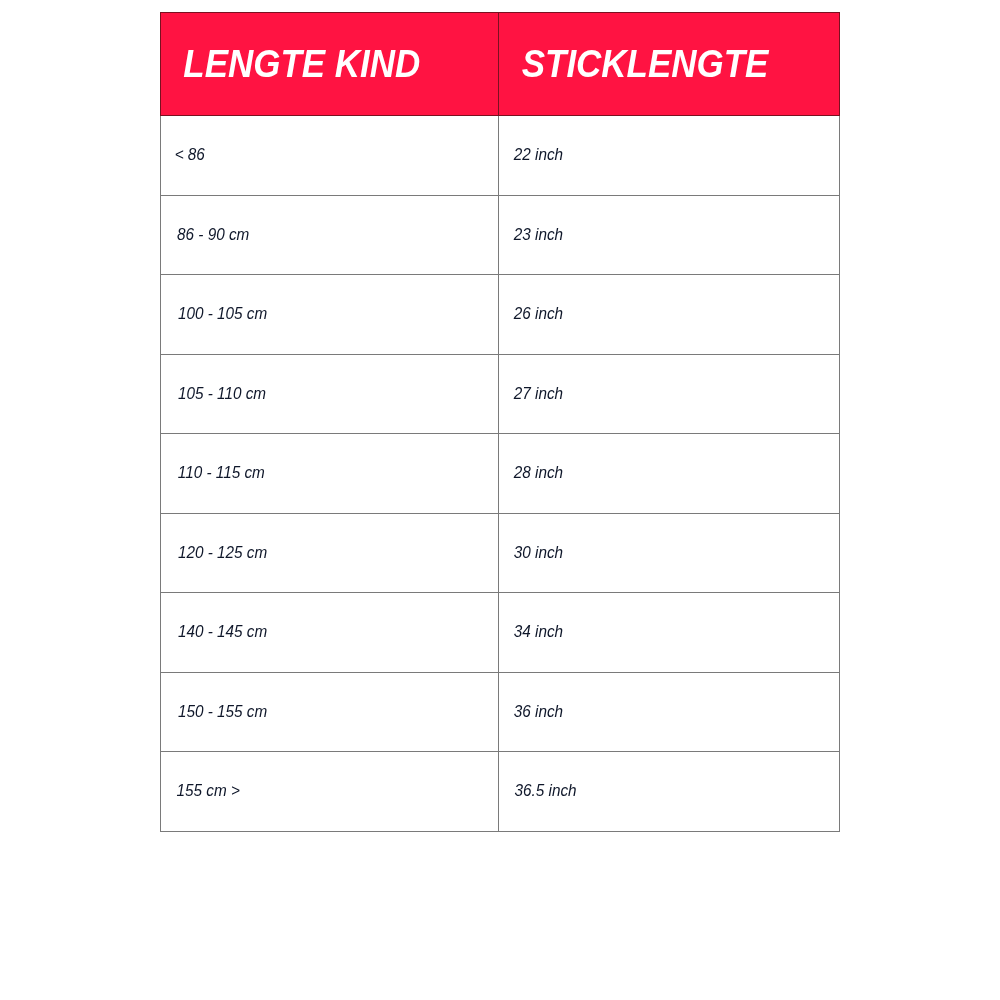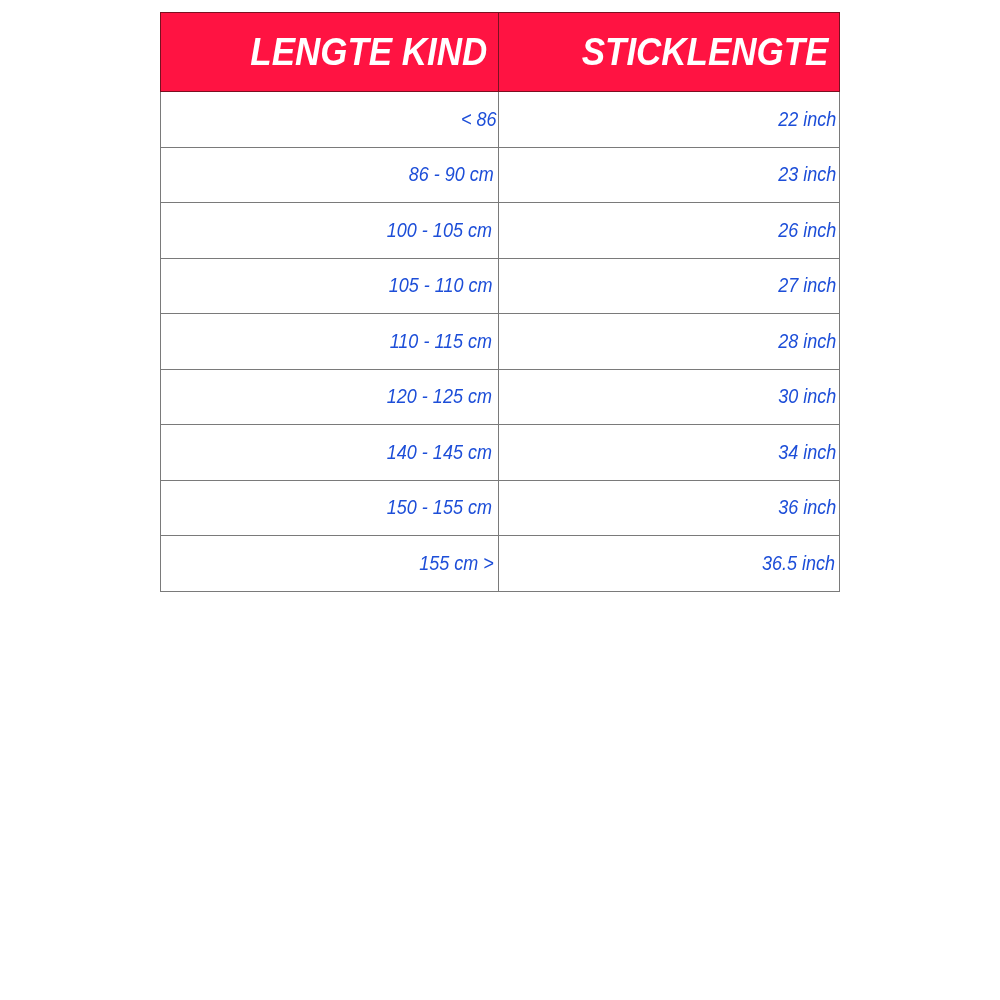--- a/index.html
+++ b/index.html
@@ -6,22 +6,22 @@
     body { width: 1000px; height: 1000px; position: relative; overflow: hidden; }
     .size-table {
       position: absolute;
       left: 160px; top: 12px;
       width: 679px;
       border-collapse: collapse;
       table-layout: fixed;
     }
     .size-table th, .size-table td {
       border: 1.5px solid #7a7a7a;
-      text-align: right;
-      padding: 0;
+      text-align: left;
+      padding: 12px;
       overflow: hidden;
       white-space: nowrap;
     }
     .size-table col.c1 { width: 338px; }
     .size-table col.c2 { width: 341px; }
     .size-table thead th {
       height: 78px;
       background: #ff1342;
       color: #ffffff;
       font-family: "Liberation Sans", sans-serif;
@@ -29,22 +29,22 @@
       font-style: italic;
       font-size: 38px;
       letter-spacing: 0px;
       border-color: #7a1020;
     }
     .size-table thead th span { display: inline-block; transform: scaleX(0.92); }
     .size-table tbody td {
       height: 54.5px;
       font-family: "Liberation Sans", sans-serif;
       font-style: italic;
-      font-size: 20px;
-      color: #1d4ed8;
+      font-size: 17px;
+      color: #0f172a;
     }
     .size-table tbody td span { display: inline-block; transform: scaleX(0.9); }
     .size-table tbody td.upright { font-style: normal; }
   </style>
 </head>
 <body>
 
 <table class="size-table">
   <colgroup>
       <col class="c1">

